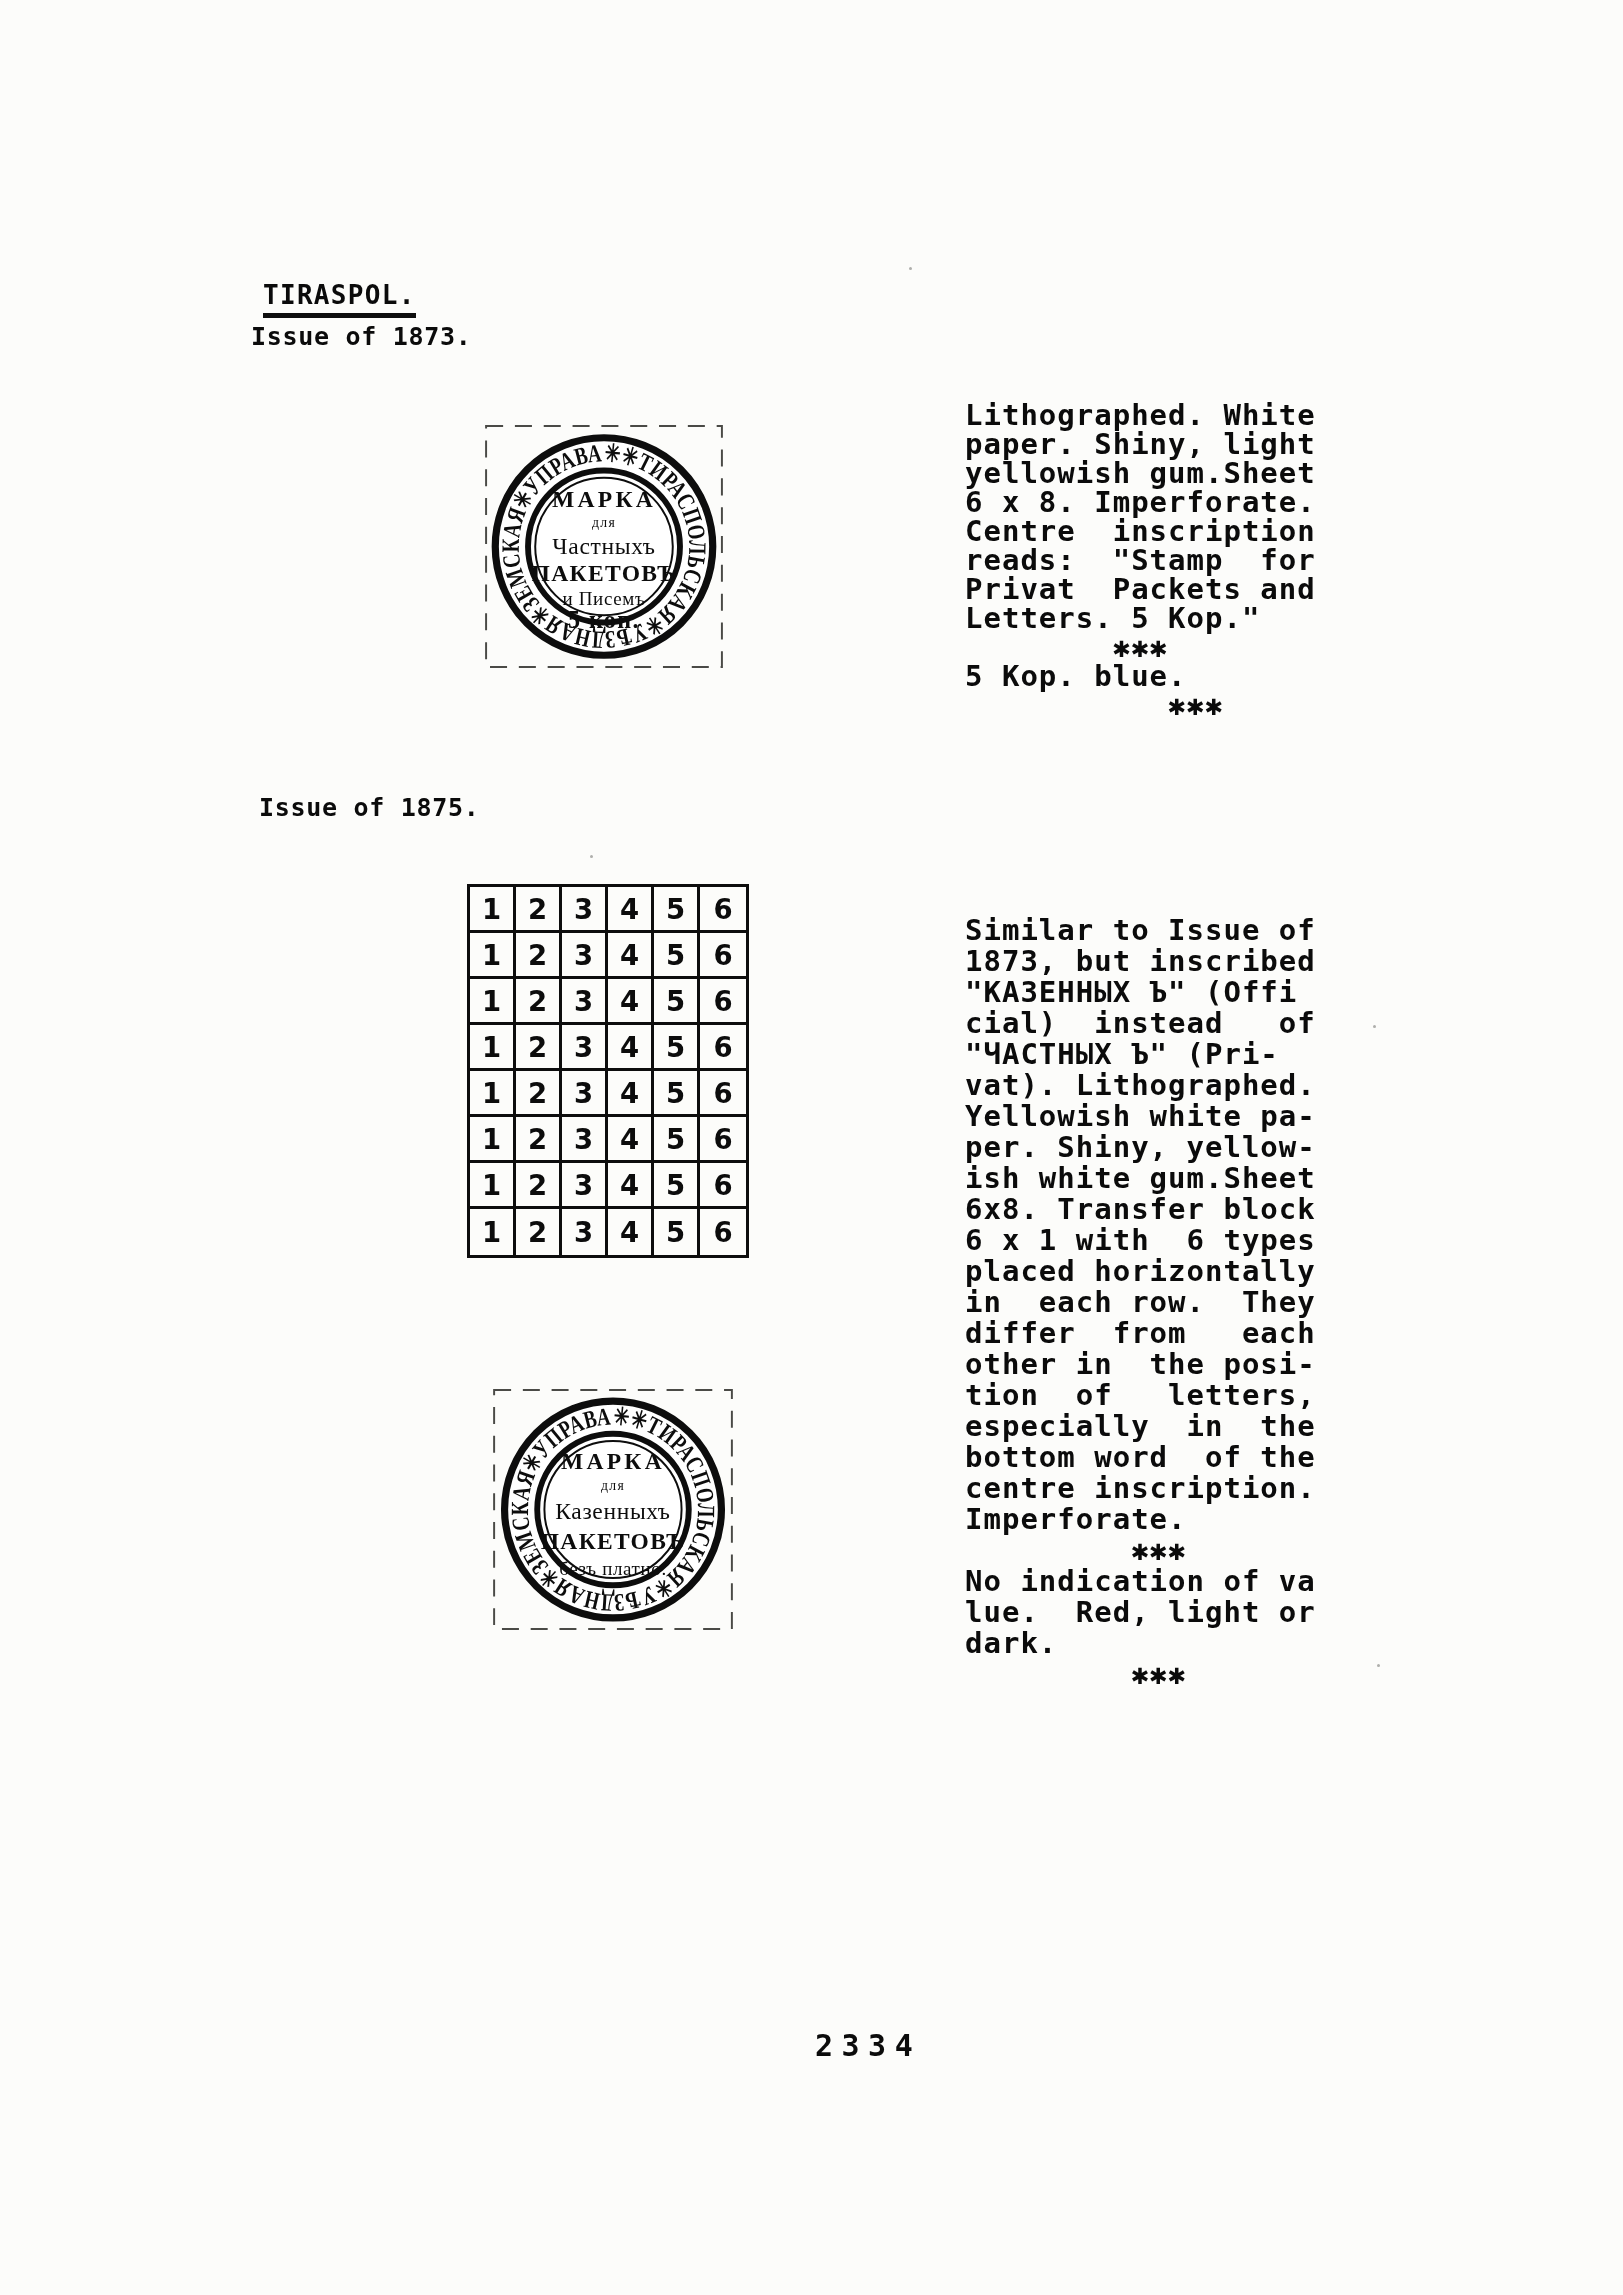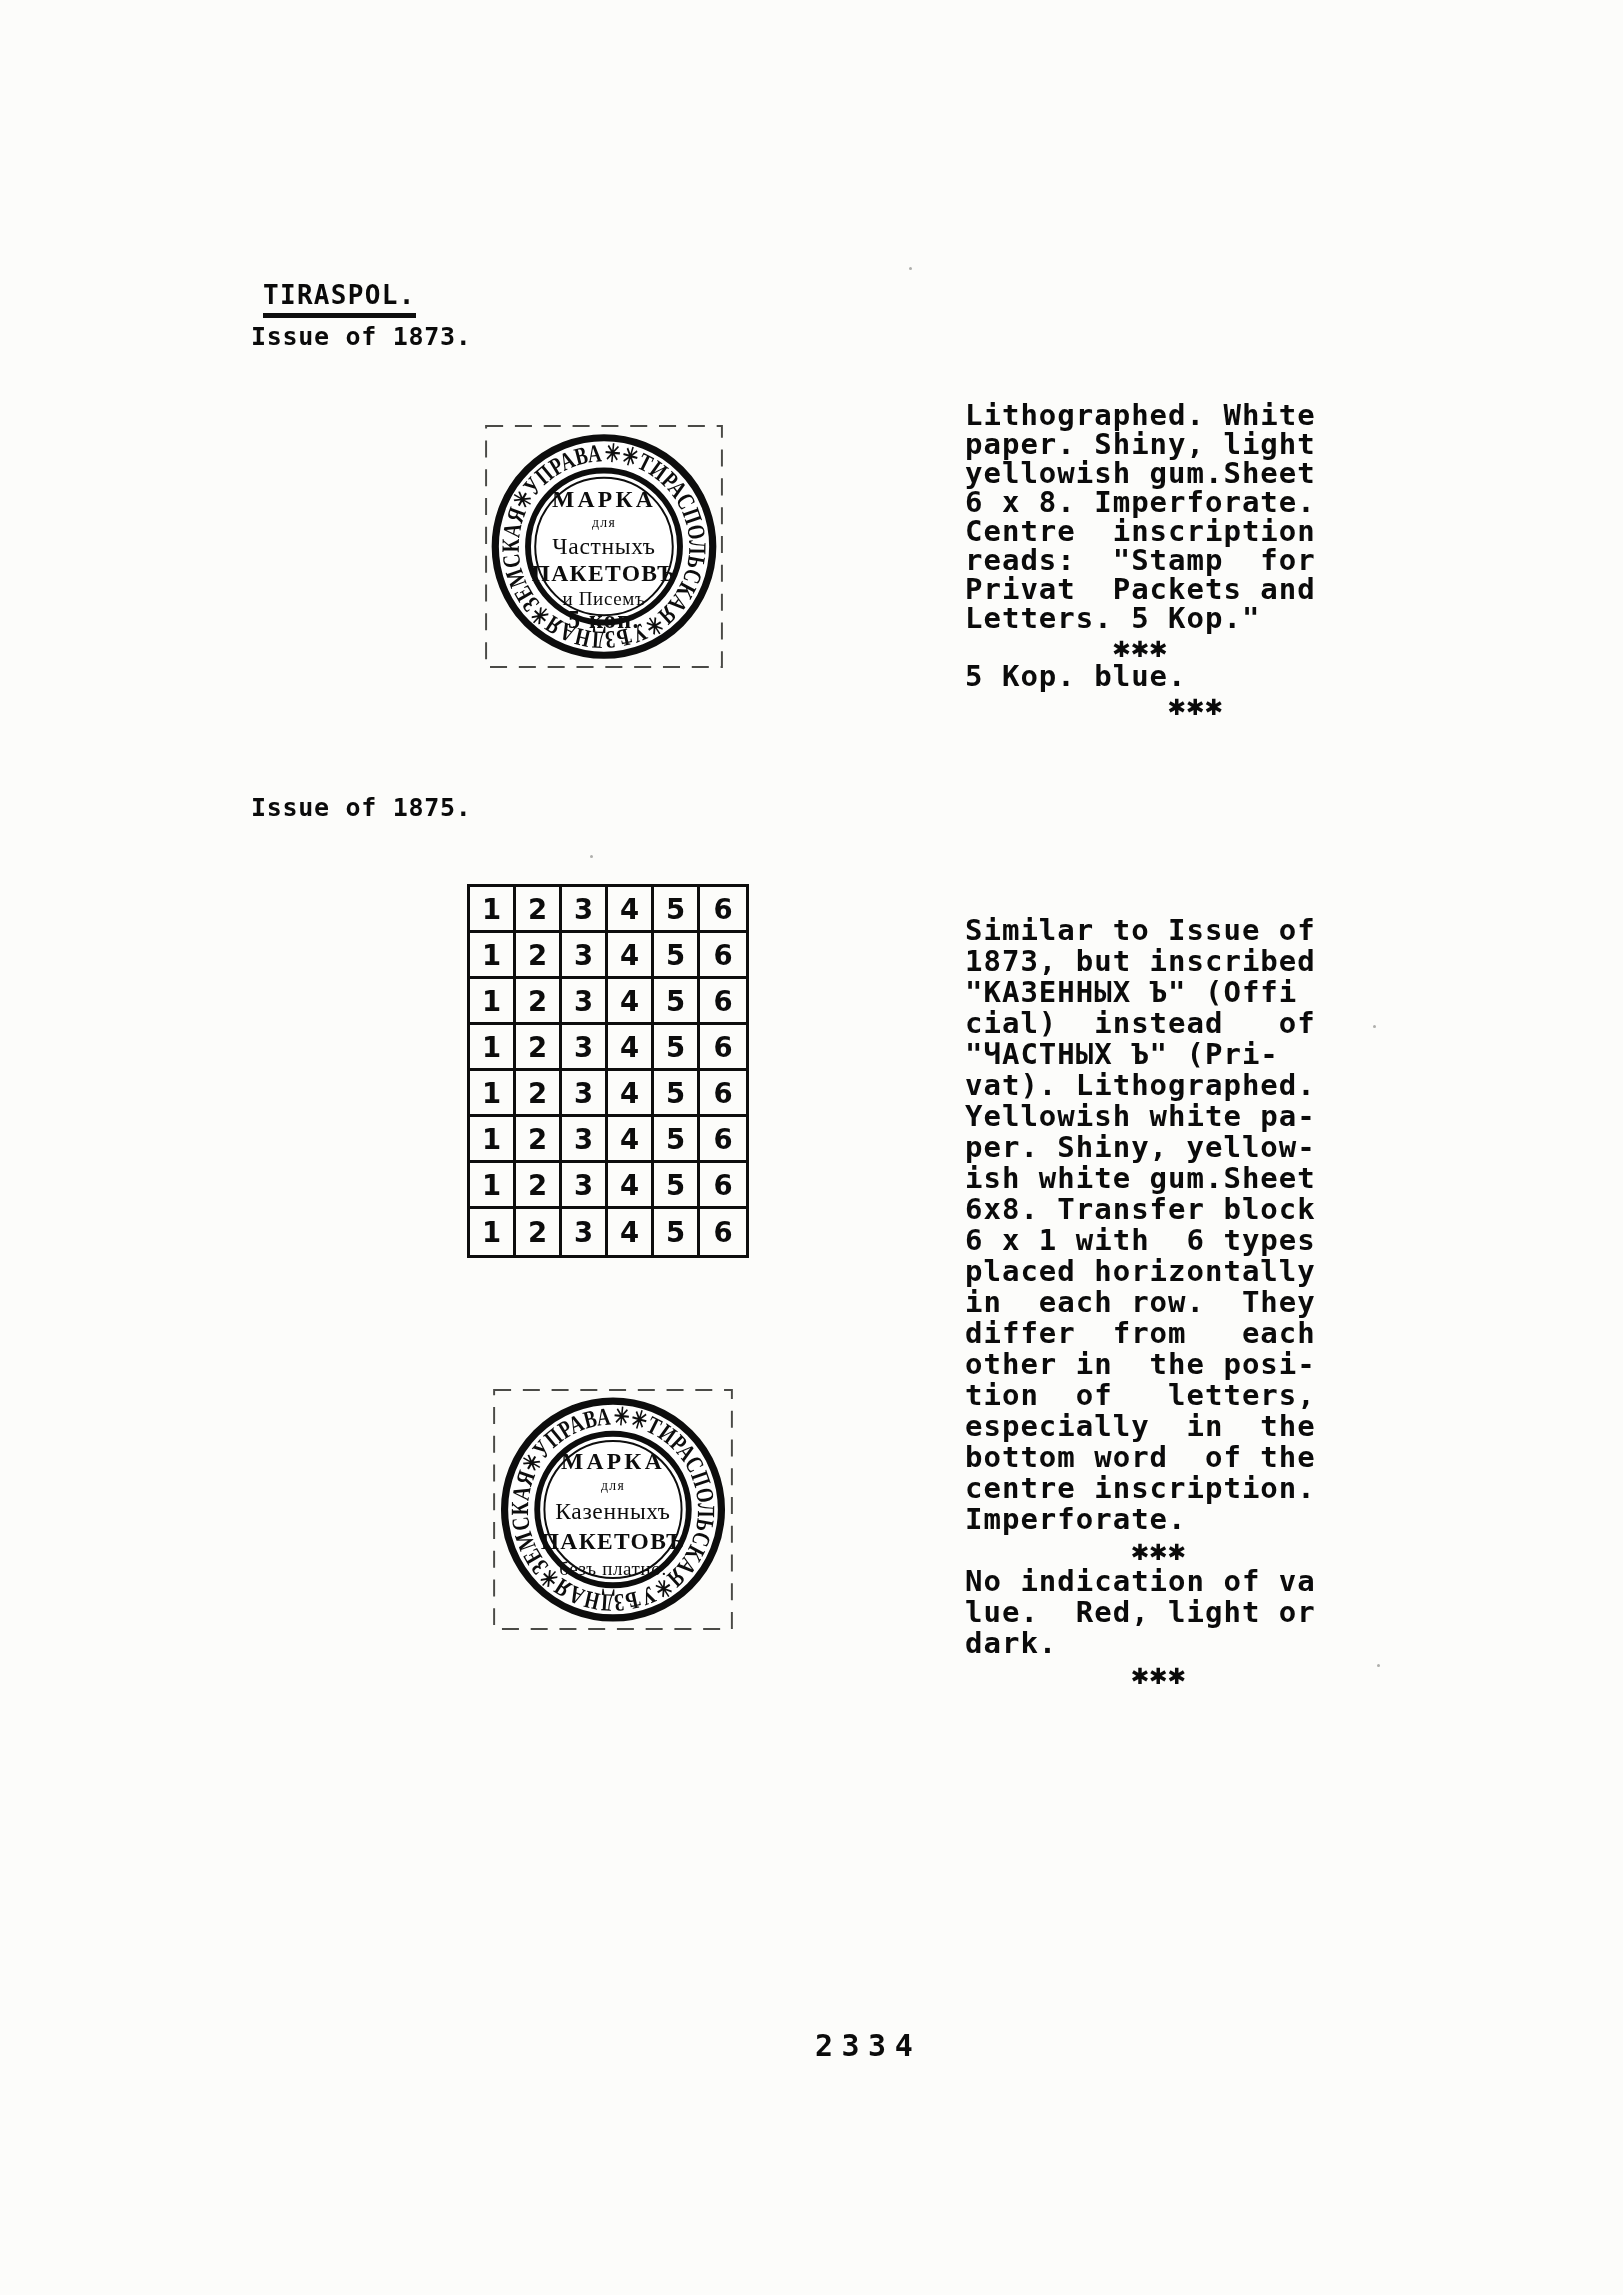--- a/index.html
+++ b/index.html
@@ -16,21 +16,21 @@
 
   .doc-title{
     left:251px;top:280px;
     font-size:26px;letter-spacing:1.3px;
     border-bottom:5.2px solid #0e0e0e;
     padding-bottom:2.6px;
     margin-left:12px;
   }
   .issue-heading{font-size:25px;letter-spacing:0.7px;}
   .issue-1873{left:251px;top:322px;}
-  .issue-1875{left:251px;top:793px;}
+  .issue-1875{left:259px;top:793px;}
 
   .typeblock{
     position:absolute;left:965px;
     font-size:29px;letter-spacing:1px;
     white-space:pre;
     font-weight:700;
   }
   .tb1{top:401px;line-height:29px;}
   .tb2{top:878px;line-height:31px;margin-top:37px;}
   .typeblock .tline{white-space:pre;font-family:"DejaVu Sans Mono","DejaVu Sans",monospace;}

